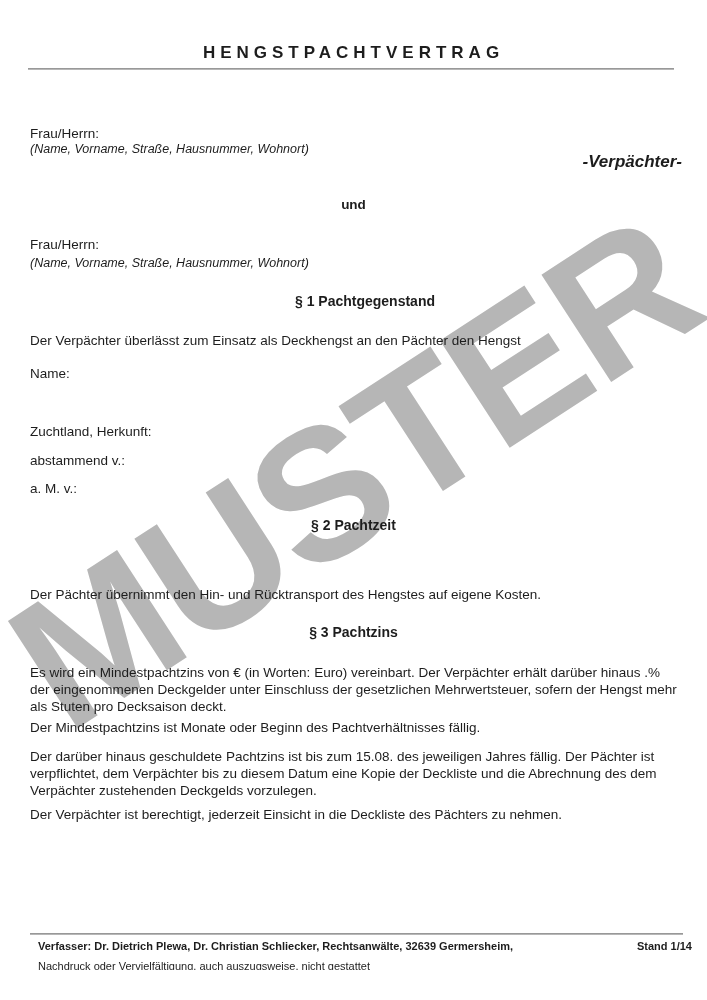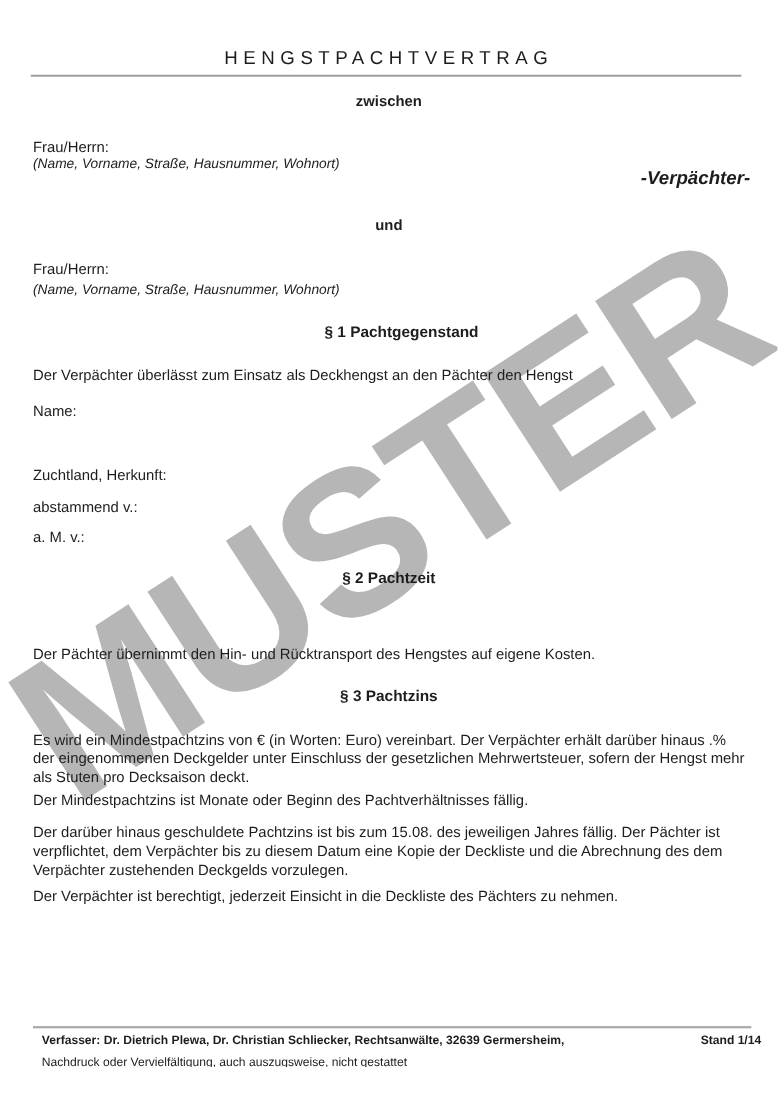--- a/index.html
+++ b/index.html
@@ -32,21 +32,21 @@
     color: #b6b6b6;
     white-space: nowrap;
     user-select: none;
   }
 
   
   .doc-title {
     top: 43px; left: 0; right: 0;
     text-align: center;
     font-size: 17px;
-    font-weight: normal;
+    font-weight: bold;
     letter-spacing: 5px;
   }
   .rule {
     height: 2px;
     background: linear-gradient(#898989, #c6c6c6);
   }
   .rule-title { top: 68px; left: 28px; right: 33px; }
 
   .centered-word {
     left: 0; right: 0;
@@ -127,21 +127,20 @@
 </head>
 <body>
 
 <div class="page">
 
   <div class="watermark" style="color: rgb(182, 182, 182);">MUSTER</div>
 
   <div class="abs doc-title">HENGSTPACHTVERTRAG</div>
   <div class="abs rule rule-title"></div>
 
-  <div class="abs centered-word w-zwischen">zwischen</div>
 
   <div class="abs body-text party-label-1">Frau/Herrn:</div>
   <div class="abs body-text party-hint party-hint-1">(Name, Vorname, Straße, Hausnummer, Wohnort)</div>
   <div class="abs party-role">-Verpächter-</div>
 
   <div class="abs centered-word w-und">und</div>
 
   <div class="abs body-text party-label-2">Frau/Herrn:</div>
   <div class="abs body-text party-hint party-hint-2">(Name, Vorname, Straße, Hausnummer, Wohnort)</div>
 

